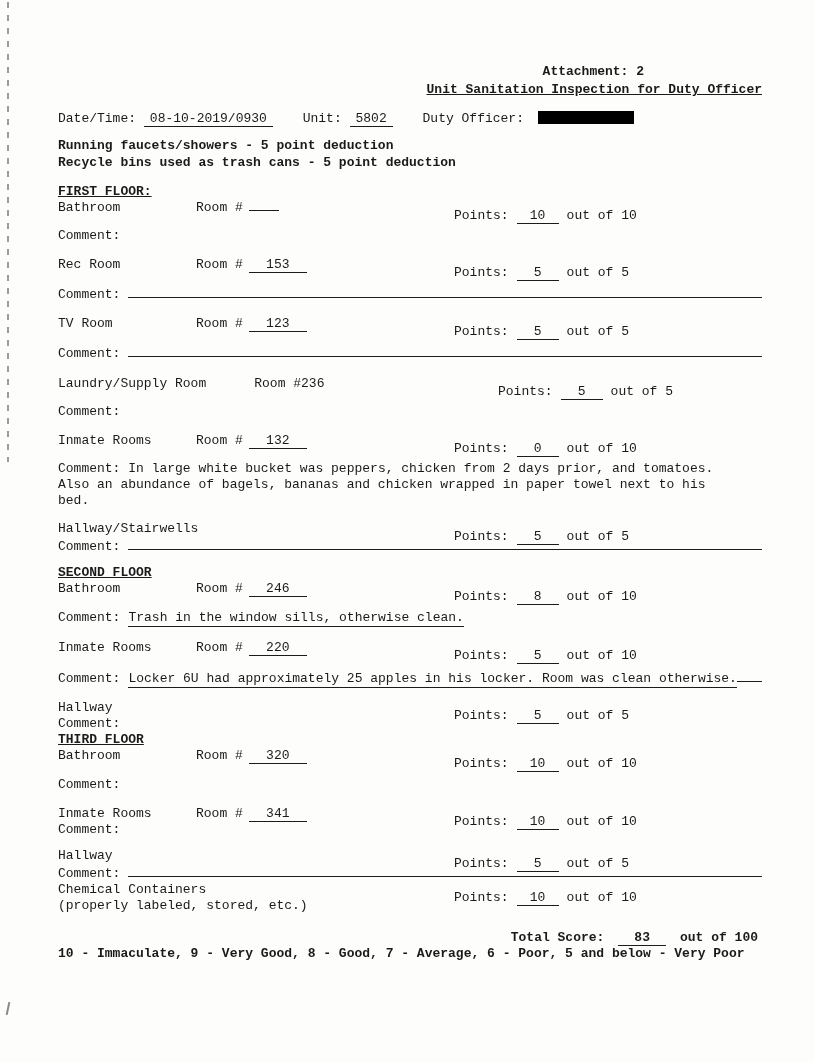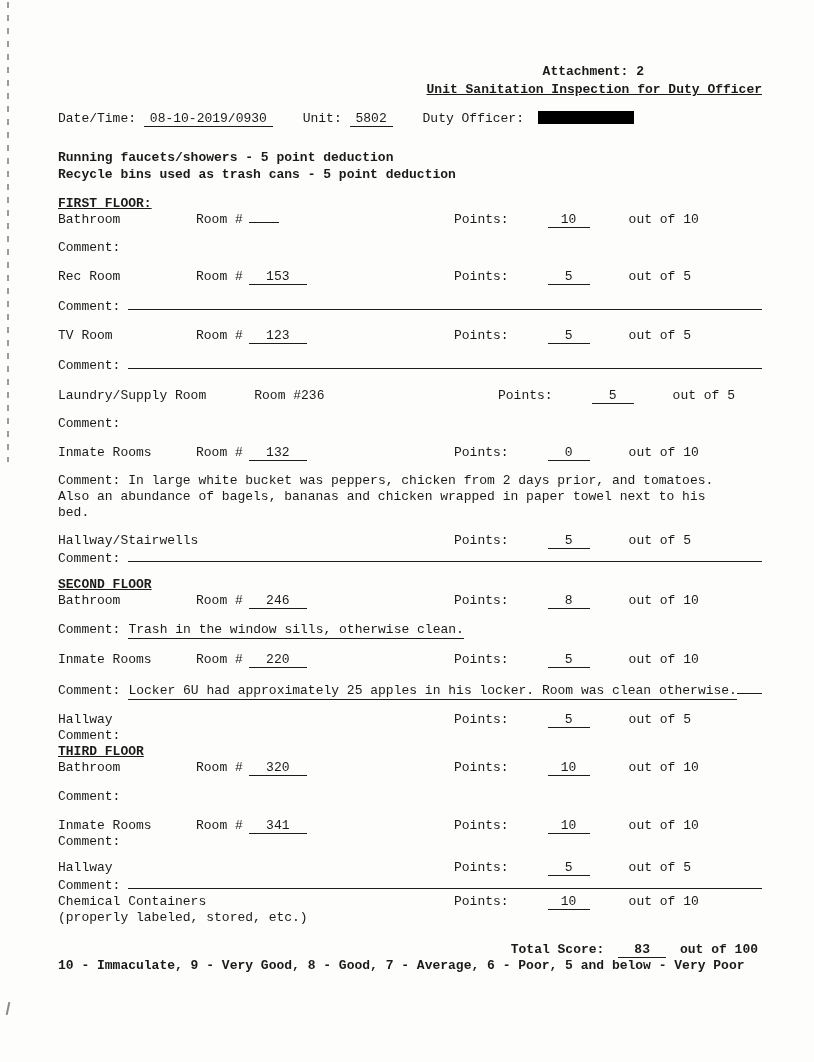--- a/index.html
+++ b/index.html
@@ -36,31 +36,31 @@
   .meta .gap { margin-left: 22px; margin-top: 28px; }
   .uline {
     display: inline-block;
     border-bottom: 1.5px solid #1c1c1c;
     text-align: center;
     line-height: 14px;
     padding: 0 6px;
   }
   .redact { display: inline-block; width: 96px; height: 13px; background: #000; vertical-align: -2px; margin-left: 6px; }
 
-  .notes { margin-top: 22px; font-weight: bold; line-height: 17px; }
+  .notes { margin-top: 10px; font-weight: bold; line-height: 17px; }
 
   .floor { font-weight: bold; text-decoration: underline; }
 
   .row { position: relative; display: flex; align-items: baseline; }
   .name { flex: none; min-width: 138px; padding-right: 4px; white-space: nowrap; }
   .roomlbl { flex: none; margin-right: 6px; white-space: nowrap; }
   .laundry-gap { margin-left: 44px; }
   .roomval { min-width: 58px; }
   .roomval.blank { min-width: 30px; padding: 0; }
-  .pts { position: absolute; left: 396px; top: 0; display: flex; align-items: flex-end; white-space: nowrap; gap: 31px; }
+  .pts { position: absolute; left: 396px; top: 8px; display: flex; align-items: flex-end; white-space: nowrap; }
   .pts.pts-wide { left: 440px; }
   .ptsval { min-width: 42px; margin: 0 8px; }
 
   .comment { display: flex; align-items: baseline; }
   .clabel { flex: none; margin-right: 8px; white-space: nowrap; }
   .fill { flex: 1; border-bottom: 1.5px solid #1c1c1c; height: 13px; }
   .cblock { display: block; max-width: 676px; }
   .cblock .clabel { margin-right: 0; }
   .ctext-u { border-bottom: 1.5px solid #1c1c1c; }
 

